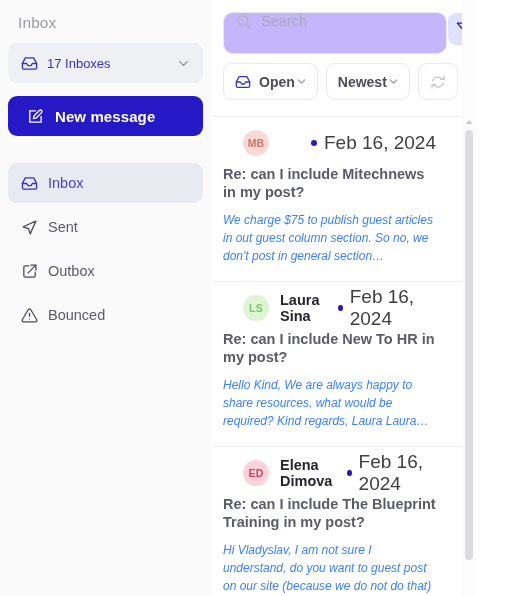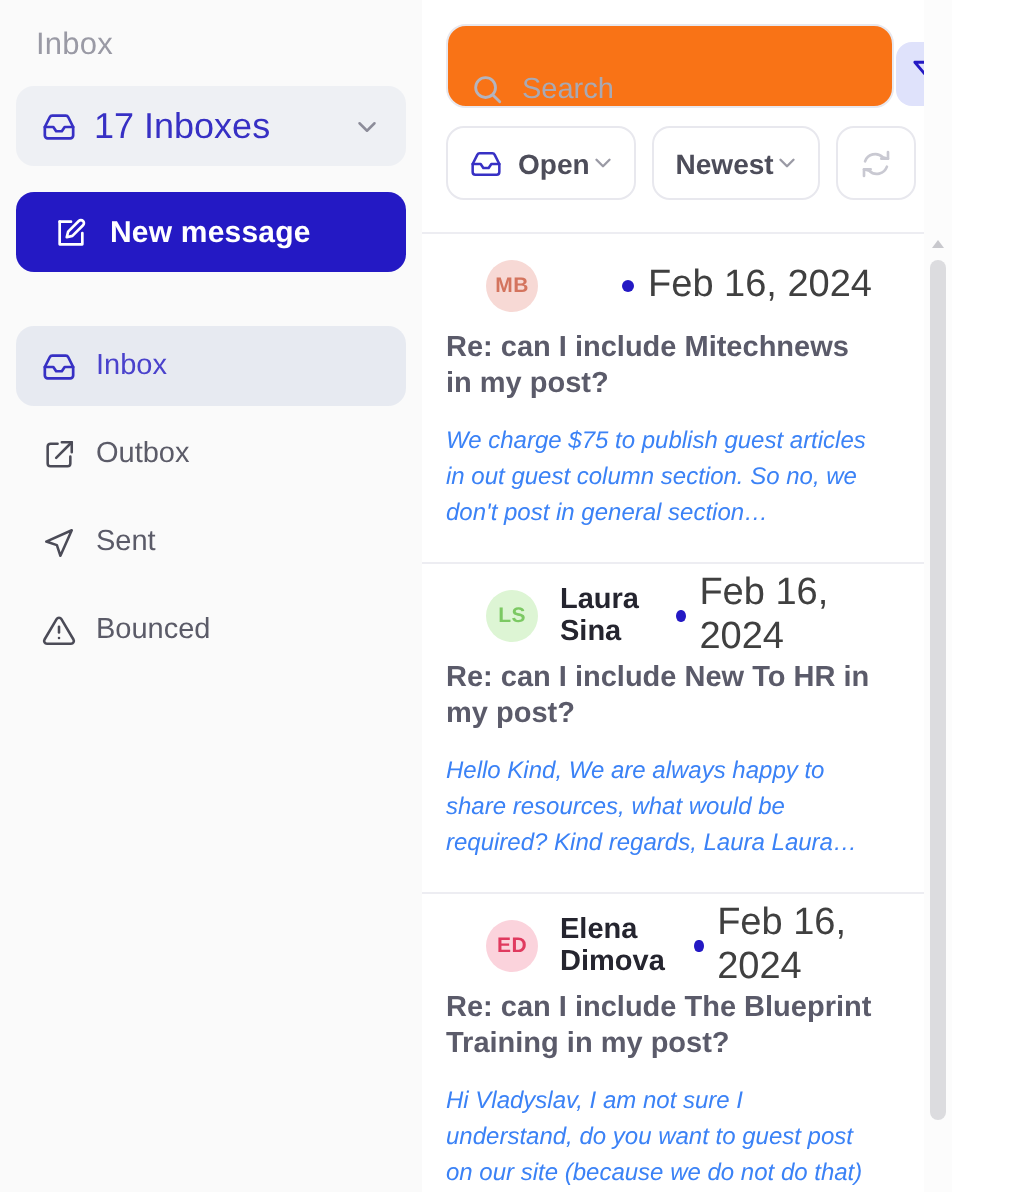--- a/index.html
+++ b/index.html
@@ -41,21 +41,21 @@
     margin: 11px 8px 0 8px;
     height: 40px;
     background: #eef0f4;
     border-radius: 9px;
     display: flex;
     align-items: center;
     padding: 0 12px 0 13px;
     cursor: pointer;
   }
   .inboxes-select .label {
-    font-size: 18px;
+    font-size: 13px;
     color: #3730c4;
     font-weight: 500;
     margin-left: 9px;
     flex: 1;
   }
 
   .new-message-btn {
     margin: 13px 8px 12px 8px;
     height: 40px;
     background: #2419c4;
@@ -108,23 +108,23 @@
     overflow: hidden;
   }
 
   .toolbar { padding: 12px 29px 0 12px; }
 
   .search-row {
     height: 42px;
     border: 1px solid #e8e8ee;
     border-radius: 10px;
     display: flex;
-    align-items: flex-end;
+    align-items: flex-start;
     padding: 0 5px 0 11px;
-    background: #f97316;
+    background: #c4b5fd;
   }
   .search-input {
     flex: 1;
     border: none;
     outline: none;
     font-size: 14.5px;
     font-family: "Liberation Sans", sans-serif;
     color: #40404d;
     margin-left: 9px;
     background: transparent;
@@ -303,35 +303,35 @@
             <path d="M22 12h-6l-2 3h-4l-2-3H2"></path>
             <path d="M5.45 5.11L2 12v6a2 2 0 0 0 2 2h16a2 2 0 0 0 2-2v-6l-3.45-6.89A2 2 0 0 0 16.76 4H7.24a2 2 0 0 0-1.79 1.11z"></path>
           </svg>
         </span>
         <span class="label">Inbox</span>
       </div>
 
       <div class="nav-item">
         <span class="nav-ic">
           <svg width="17" height="17" viewBox="0 0 24 24" fill="none" stroke="currentColor" stroke-width="1.8" stroke-linecap="round" stroke-linejoin="round">
+            <path d="M3 11l18-8-8 18-2.5-7.5z"></path>
+          </svg>
+        </span>
+        <span class="label">Sent</span>
+      </div>
+
+      <div class="nav-item">
+        <span class="nav-ic">
+          <svg width="17" height="17" viewBox="0 0 24 24" fill="none" stroke="currentColor" stroke-width="1.8" stroke-linecap="round" stroke-linejoin="round">
             <path d="M11 4H6a2 2 0 0 0-2 2v12a2 2 0 0 0 2 2h12a2 2 0 0 0 2-2v-5"></path>
             <polyline points="14 3 21 3 21 10"></polyline>
             <line x1="10" y1="14" x2="21" y2="3"></line>
           </svg>
         </span>
         <span class="label">Outbox</span>
-      </div>
-
-      <div class="nav-item">
-        <span class="nav-ic">
-          <svg width="17" height="17" viewBox="0 0 24 24" fill="none" stroke="currentColor" stroke-width="1.8" stroke-linecap="round" stroke-linejoin="round">
-            <path d="M3 11l18-8-8 18-2.5-7.5z"></path>
-          </svg>
-        </span>
-        <span class="label">Sent</span>
       </div>
 
       <div class="nav-item">
         <span class="nav-ic">
           <svg width="17" height="17" viewBox="0 0 24 24" fill="none" stroke="currentColor" stroke-width="1.8" stroke-linecap="round" stroke-linejoin="round">
             <path d="M10.3 3.6L1.8 18a2 2 0 0 0 1.7 3h17a2 2 0 0 0 1.7-3L13.7 3.6a2 2 0 0 0-3.4 0z"></path>
             <line x1="12" y1="9" x2="12" y2="13"></line>
             <line x1="12" y1="17" x2="12.01" y2="17"></line>
           </svg>
         </span>

